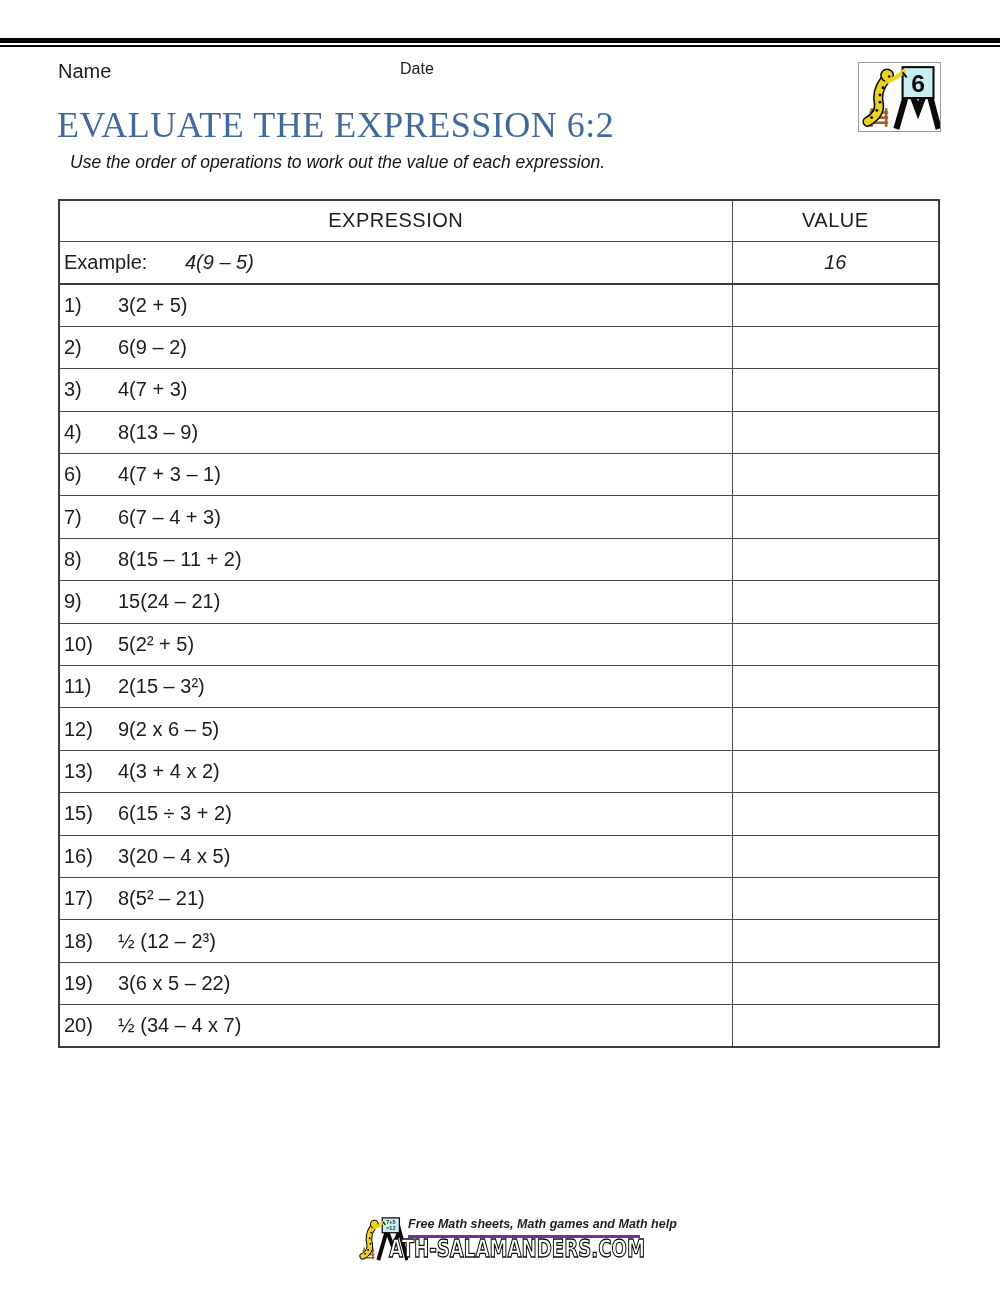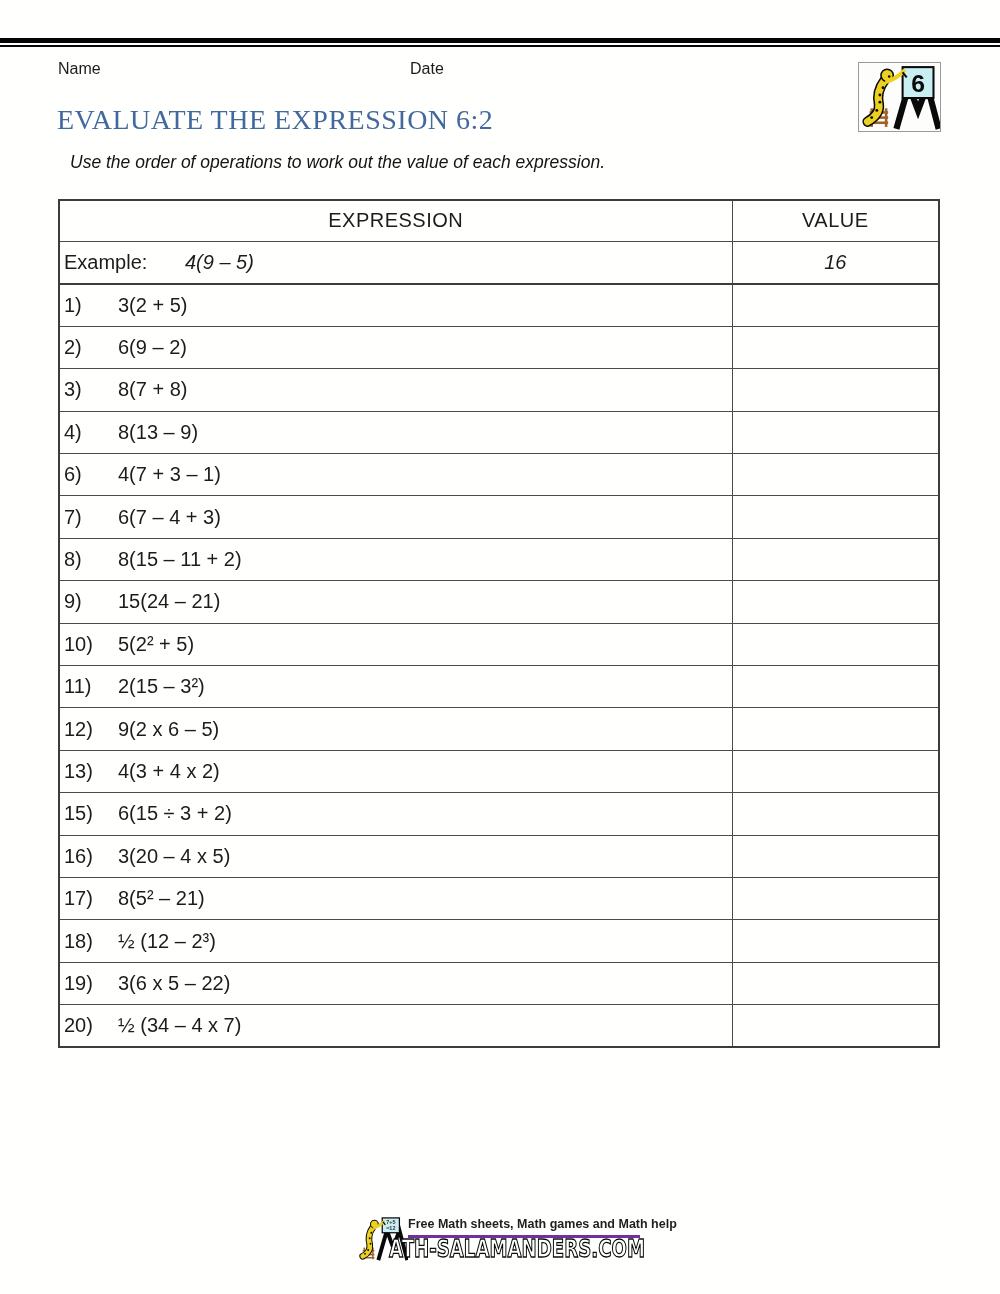--- a/index.html
+++ b/index.html
@@ -7,33 +7,33 @@
     width:1000px;height:1294px;position:relative;
     background:#fffffd;color:#1c1c1c;
     font-family:"Liberation Sans",sans-serif;
     overflow:hidden;
   }
   .top-rule{position:absolute;left:0;top:38px;width:1000px;}
   .top-rule .thick{height:5px;background:#050505;}
   .top-rule .gap{height:2px;background:#ffffff;}
   .top-rule .thin{height:2px;background:#050505;}
 
-  .name-label{position:absolute;left:58px;top:60px;font-size:16px;}
-  .date-label{position:absolute;left:410px;top:60px;font-size:16px;}
+  .name-label{position:absolute;left:58px;top:60px;font-size:20px;}
+  .date-label{position:absolute;left:400px;top:60px;font-size:16px;}
 
   .corner-logo{
     position:absolute;top:62px;left:858px;width:83px;height:70px;
     border:1px solid #9a9a9a;background:#fdfdfb;box-sizing:border-box;
   }
   .corner-logo svg{display:block;width:100%;height:100%;}
 
   .page-title{
     position:absolute;left:57px;top:104px;width:760px;
     font-family:"Liberation Serif",serif;
-    font-size:28px;letter-spacing:0.5px;color:#41699E;white-space:nowrap;
+    font-size:36px;letter-spacing:0.5px;color:#41699E;white-space:nowrap;
   }
   .instruction{
     position:absolute;left:58px;top:152px;width:800px;
     font-style:italic;font-size:17.5px;color:#141414;margin-left:12px;
   }
 
   table.worksheet{
     position:absolute;left:58px;top:199px;width:880px;
     border-collapse:collapse;table-layout:fixed;
     font-size:20px;color:#1c1c1c;
@@ -59,21 +59,21 @@
   .value-cell{background:#fffffd;}
 
   .footer{
     position:absolute;left:0;top:1213px;width:1000px;
     display:flex;justify-content:center;
   }
   .footer-inner{display:flex;align-items:flex-start;}
   .footer-logo{width:50px;height:52px;flex:0 0 auto;}
   .footer-logo svg{display:block;width:50px;height:52px;}
   .footer-right{display:flex;flex-direction:column;align-items:flex-start;width:234px;}
-  .footer-tagline{font-size:12.5px;font-weight:bold;color:#1f1f1f;white-space:nowrap;padding-top:4px;}
+  .footer-tagline{font-size:12.5px;font-weight:bold;color:#1f1f1f;white-space:nowrap;padding-top:4px;font-style:italic;}
   .footer-line{height:3px;background:#7030A0;width:232px;margin-top:4px;}
   .footer-wordmark{margin-left:-21px;margin-top:-2px;}
   .footer-wordmark svg{display:block;}
 </style>
 </head>
 <body>
 
 <div class="top-rule">
   <div class="thick"></div>
     <div class="gap"></div>
@@ -139,21 +139,21 @@
     </tr>
   <tr class="q-row">
         <td class="expr-cell"><span class="row-num">1)</span><span class="row-expr">3(2 + 5)</span></td>
         <td class="value-cell"></td>
       </tr>
       <tr class="q-row">
         <td class="expr-cell"><span class="row-num">2)</span><span class="row-expr">6(9 – 2)</span></td>
         <td class="value-cell"></td>
       </tr>
       <tr class="q-row">
-        <td class="expr-cell"><span class="row-num">3)</span><span class="row-expr">8(7 + 8)</span></td>
+        <td class="expr-cell"><span class="row-num">3)</span><span class="row-expr">4(7 + 3)</span></td>
         <td class="value-cell"></td>
       </tr>
       <tr class="q-row">
         <td class="expr-cell"><span class="row-num">4)</span><span class="row-expr">8(13 – 9)</span></td>
         <td class="value-cell"></td>
       </tr>
       <tr class="q-row">
         <td class="expr-cell"><span class="row-num">6)</span><span class="row-expr">4(7 + 3 – 1)</span></td>
         <td class="value-cell"></td>
       </tr>

